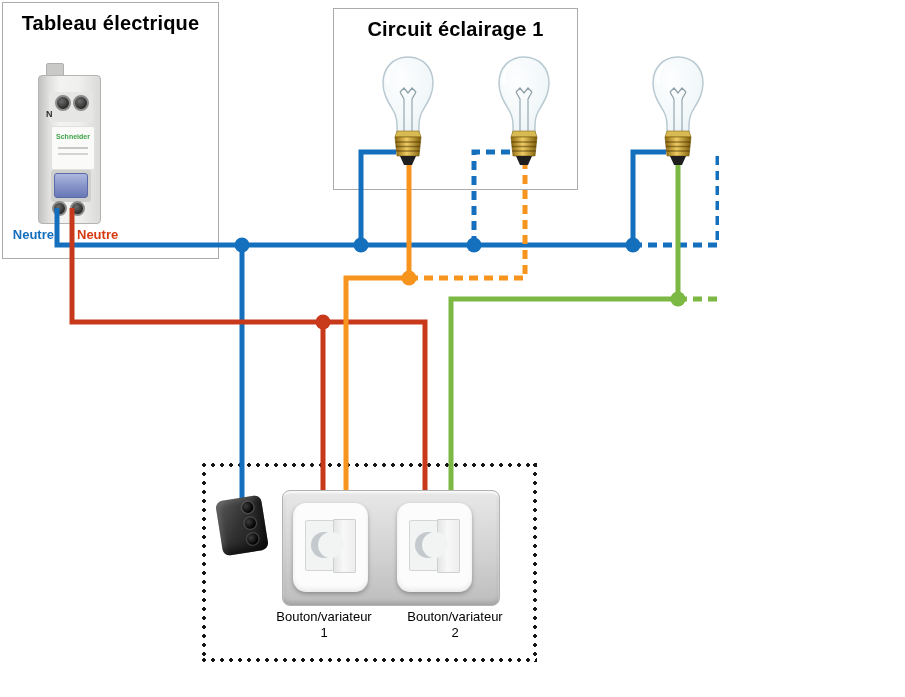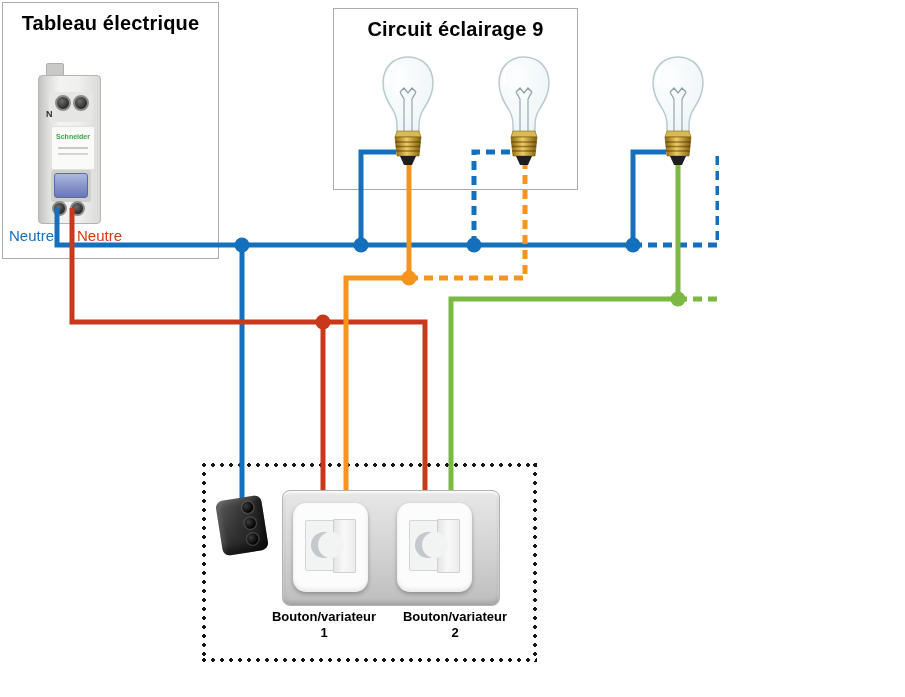--- a/index.html
+++ b/index.html
@@ -31,21 +31,21 @@
   .brk-screw.b1 { left:13px; top:125px; width:15px; height:15px; } .brk-screw.b2 { left:31px; top:125px; width:15px; height:15px; }
   .brk-n { position:absolute; left:7px; top:33px; font-size:9px; font-weight:bold; color:#2F2F2F; }
   .brk-label-area { position:absolute; left:12px; top:50px; width:42px; height:42px; background:#FAFAF8; border:1px solid #E0E0DE; border-radius:2px; }
   .brk-brand { position:absolute; left:0; top:6px; width:100%; text-align:center; font-size:7px; font-weight:bold; color:#3DA348; }
   .brk-lines { position:absolute; left:6px; top:20px; width:30px; height:2px; background:#C8C8C6; box-shadow:0 6px 0 #D4D4D2; }
   .brk-slot { position:absolute; left:12px; top:94px; width:40px; height:32px; background:#CFCFCD; border-radius:3px; }
   .brk-lever{ position:absolute; left:15px; top:97px; width:34px; height:25px; border-radius:3px;
       background:linear-gradient(180deg,#AEB8DE 0%,#8492C8 55%,#6878B6 100%); border:1px solid #5A6AA8; box-sizing:border-box; }
 
   
-  .lbl { position:absolute; z-index:5; font-weight:normal; font-size:15px; }
+  .lbl { position:absolute; z-index:5; font-weight:bold; font-size:13px; }
   #lbl-neutre { left:0px; top:227px; width:54px; text-align:right; color:#1470BD; }
   #lbl-phase  { left:77px; top:227px; color:#D63A10; }
 
   
   .dotbox { position:absolute; left:202px; top:463px; width:335px; height:199px; z-index:1; }
   .dot-edge { position:absolute; }
   .dot-h { left:0; right:0; height:4px; background-image:radial-gradient(circle at 2px 2px, #161616 1.6px, transparent 1.9px);
            background-size:9px 4px; background-repeat:repeat-x; }
   .dot-v { top:0; bottom:0; width:4px; background-image:radial-gradient(circle at 2px 2px, #161616 1.6px, transparent 1.9px);
            background-size:4px 9px; background-repeat:repeat-y; }
@@ -68,21 +68,21 @@
       box-shadow:0 2px 4px rgba(0,0,0,.28), inset 0 -3px 4px rgba(0,0,0,.07); }
   .sw-frame.f1 { left:10px; } .sw-frame.f2 { left:114px; }
   .sw-btn { position:absolute; left:12px; top:17px; width:51px; height:51px; background:#F2F3F3;
       border:1px solid #D4D6D6; border-radius:2px; box-sizing:border-box; }
   .sw-key { position:absolute; right:-1px; top:-2px; width:42%; height:106%;
       background:linear-gradient(90deg,#E4E5E5,#F8F8F8 45%,#EDEDED); border:1px solid #CFD1D1; border-radius:1px; }
   .crescent { position:absolute; left:5px; top:11px; width:26px; height:26px; border-radius:50%; background:#C3C9CC; }
   .crescent::after { content:""; position:absolute; left:7px; top:0px; width:26px; height:26px; border-radius:50%; background:#F2F3F3; }
 
   
-  .btn-label { position:absolute; z-index:5; width:124px; text-align:center; font-size:13px; font-weight:bold;
+  .btn-label { position:absolute; z-index:5; width:124px; text-align:center; font-size:13px; font-weight:normal;
       color:#000; line-height:16px; top:609px; }
   #bl1 { left:262px; } #bl2 { left:393px; }
 
   
   .logo { position:absolute; left:780px; top:610px; width:125px; height:87px; z-index:1; }
   .logo-chimney { position:absolute; left:17px; top:13px; width:12px; height:24px; background:#7CB844; }
   .logo-roof { position:absolute; left:6px; top:3px; width:0; height:0;
       border-left:56px solid transparent; border-right:56px solid transparent; border-bottom:34px solid #7CB844; }
   .logo-body { position:absolute; left:28px; top:37px; width:69px; height:42px; background:#7CB844; }
   .logo-nameplate { position:absolute; left:5px; top:9px; width:56px; height:12px; border:1px solid #fff;
@@ -92,21 +92,21 @@
 </style>
 </head>
 <body>
 
 <div class="canvas">
 
   <div class="frame-box" id="box-panel">
     <div class="frame-title">Tableau électrique</div>
   </div>
   <div class="frame-box" id="box-c1">
-    <div class="frame-title">Circuit éclairage 9</div>
+    <div class="frame-title">Circuit éclairage 1</div>
   </div>
 
   <div class="breaker">
     <div class="brk-tab"></div>
     <div class="brk-body">
       <div class="brk-band"></div>
       <div class="brk-screw t1"></div>
       <div class="brk-screw t2"></div>
       <div class="brk-n">N</div>
       <div class="brk-label-area">

